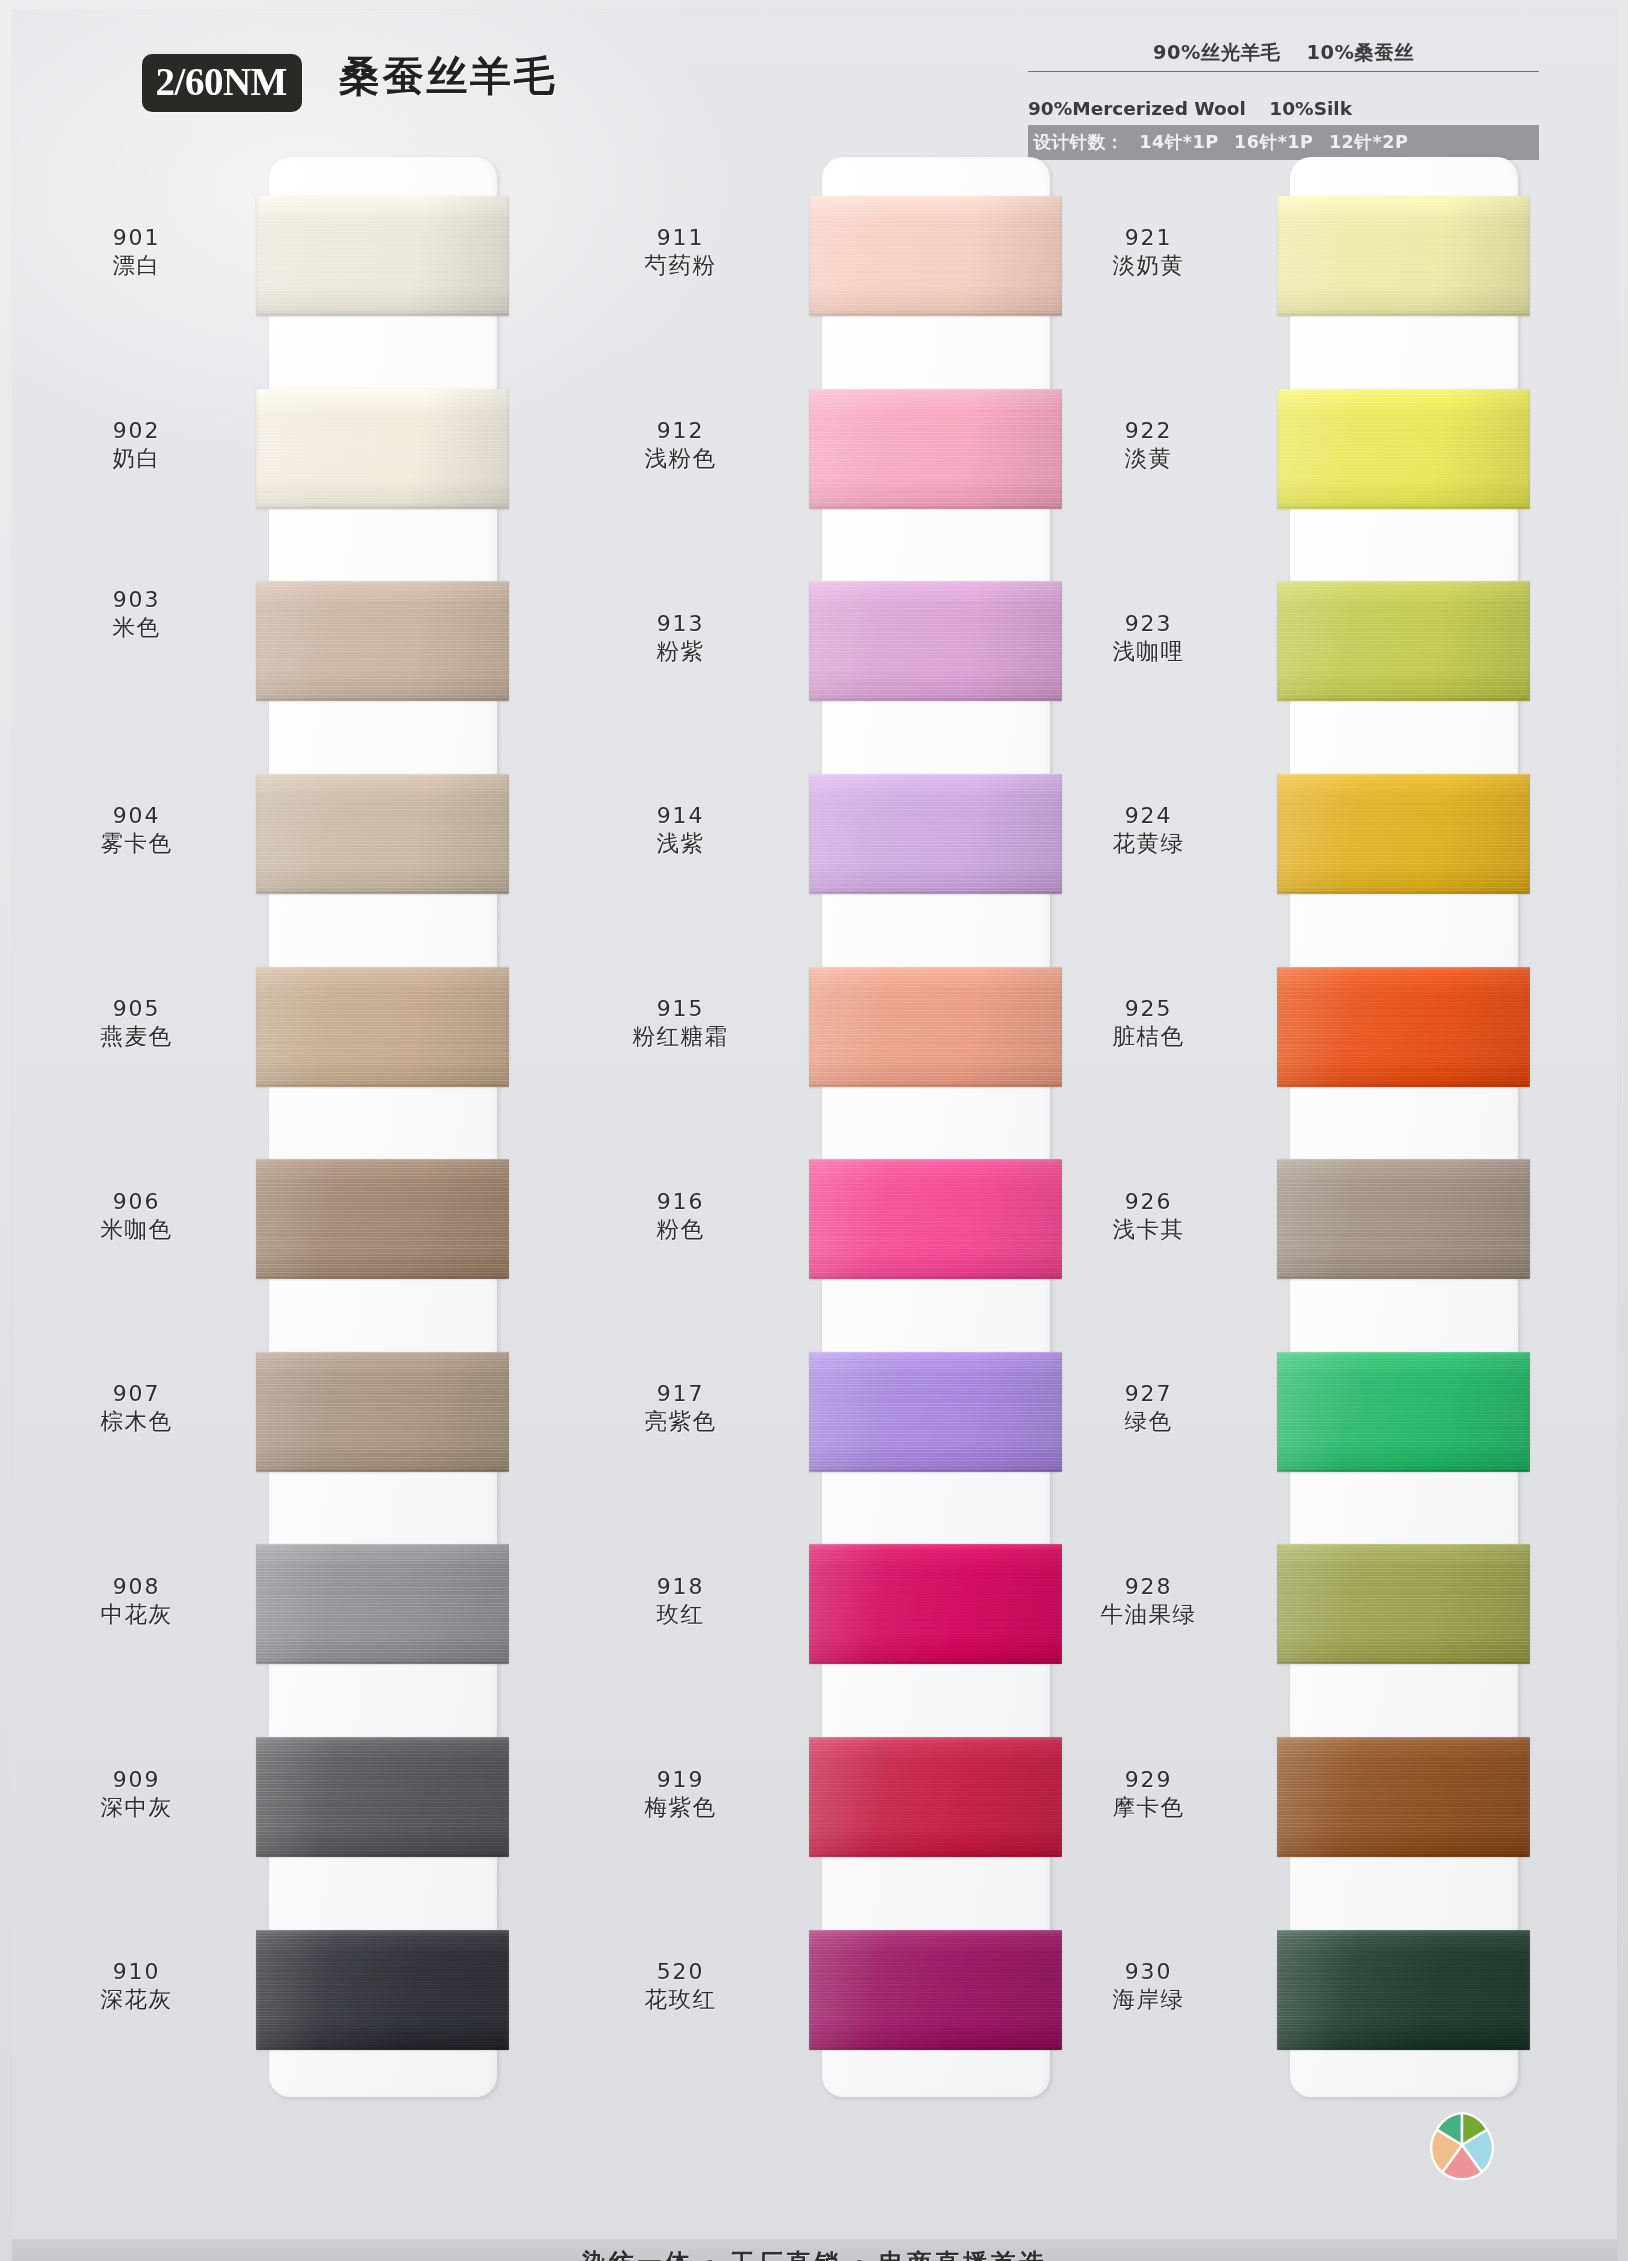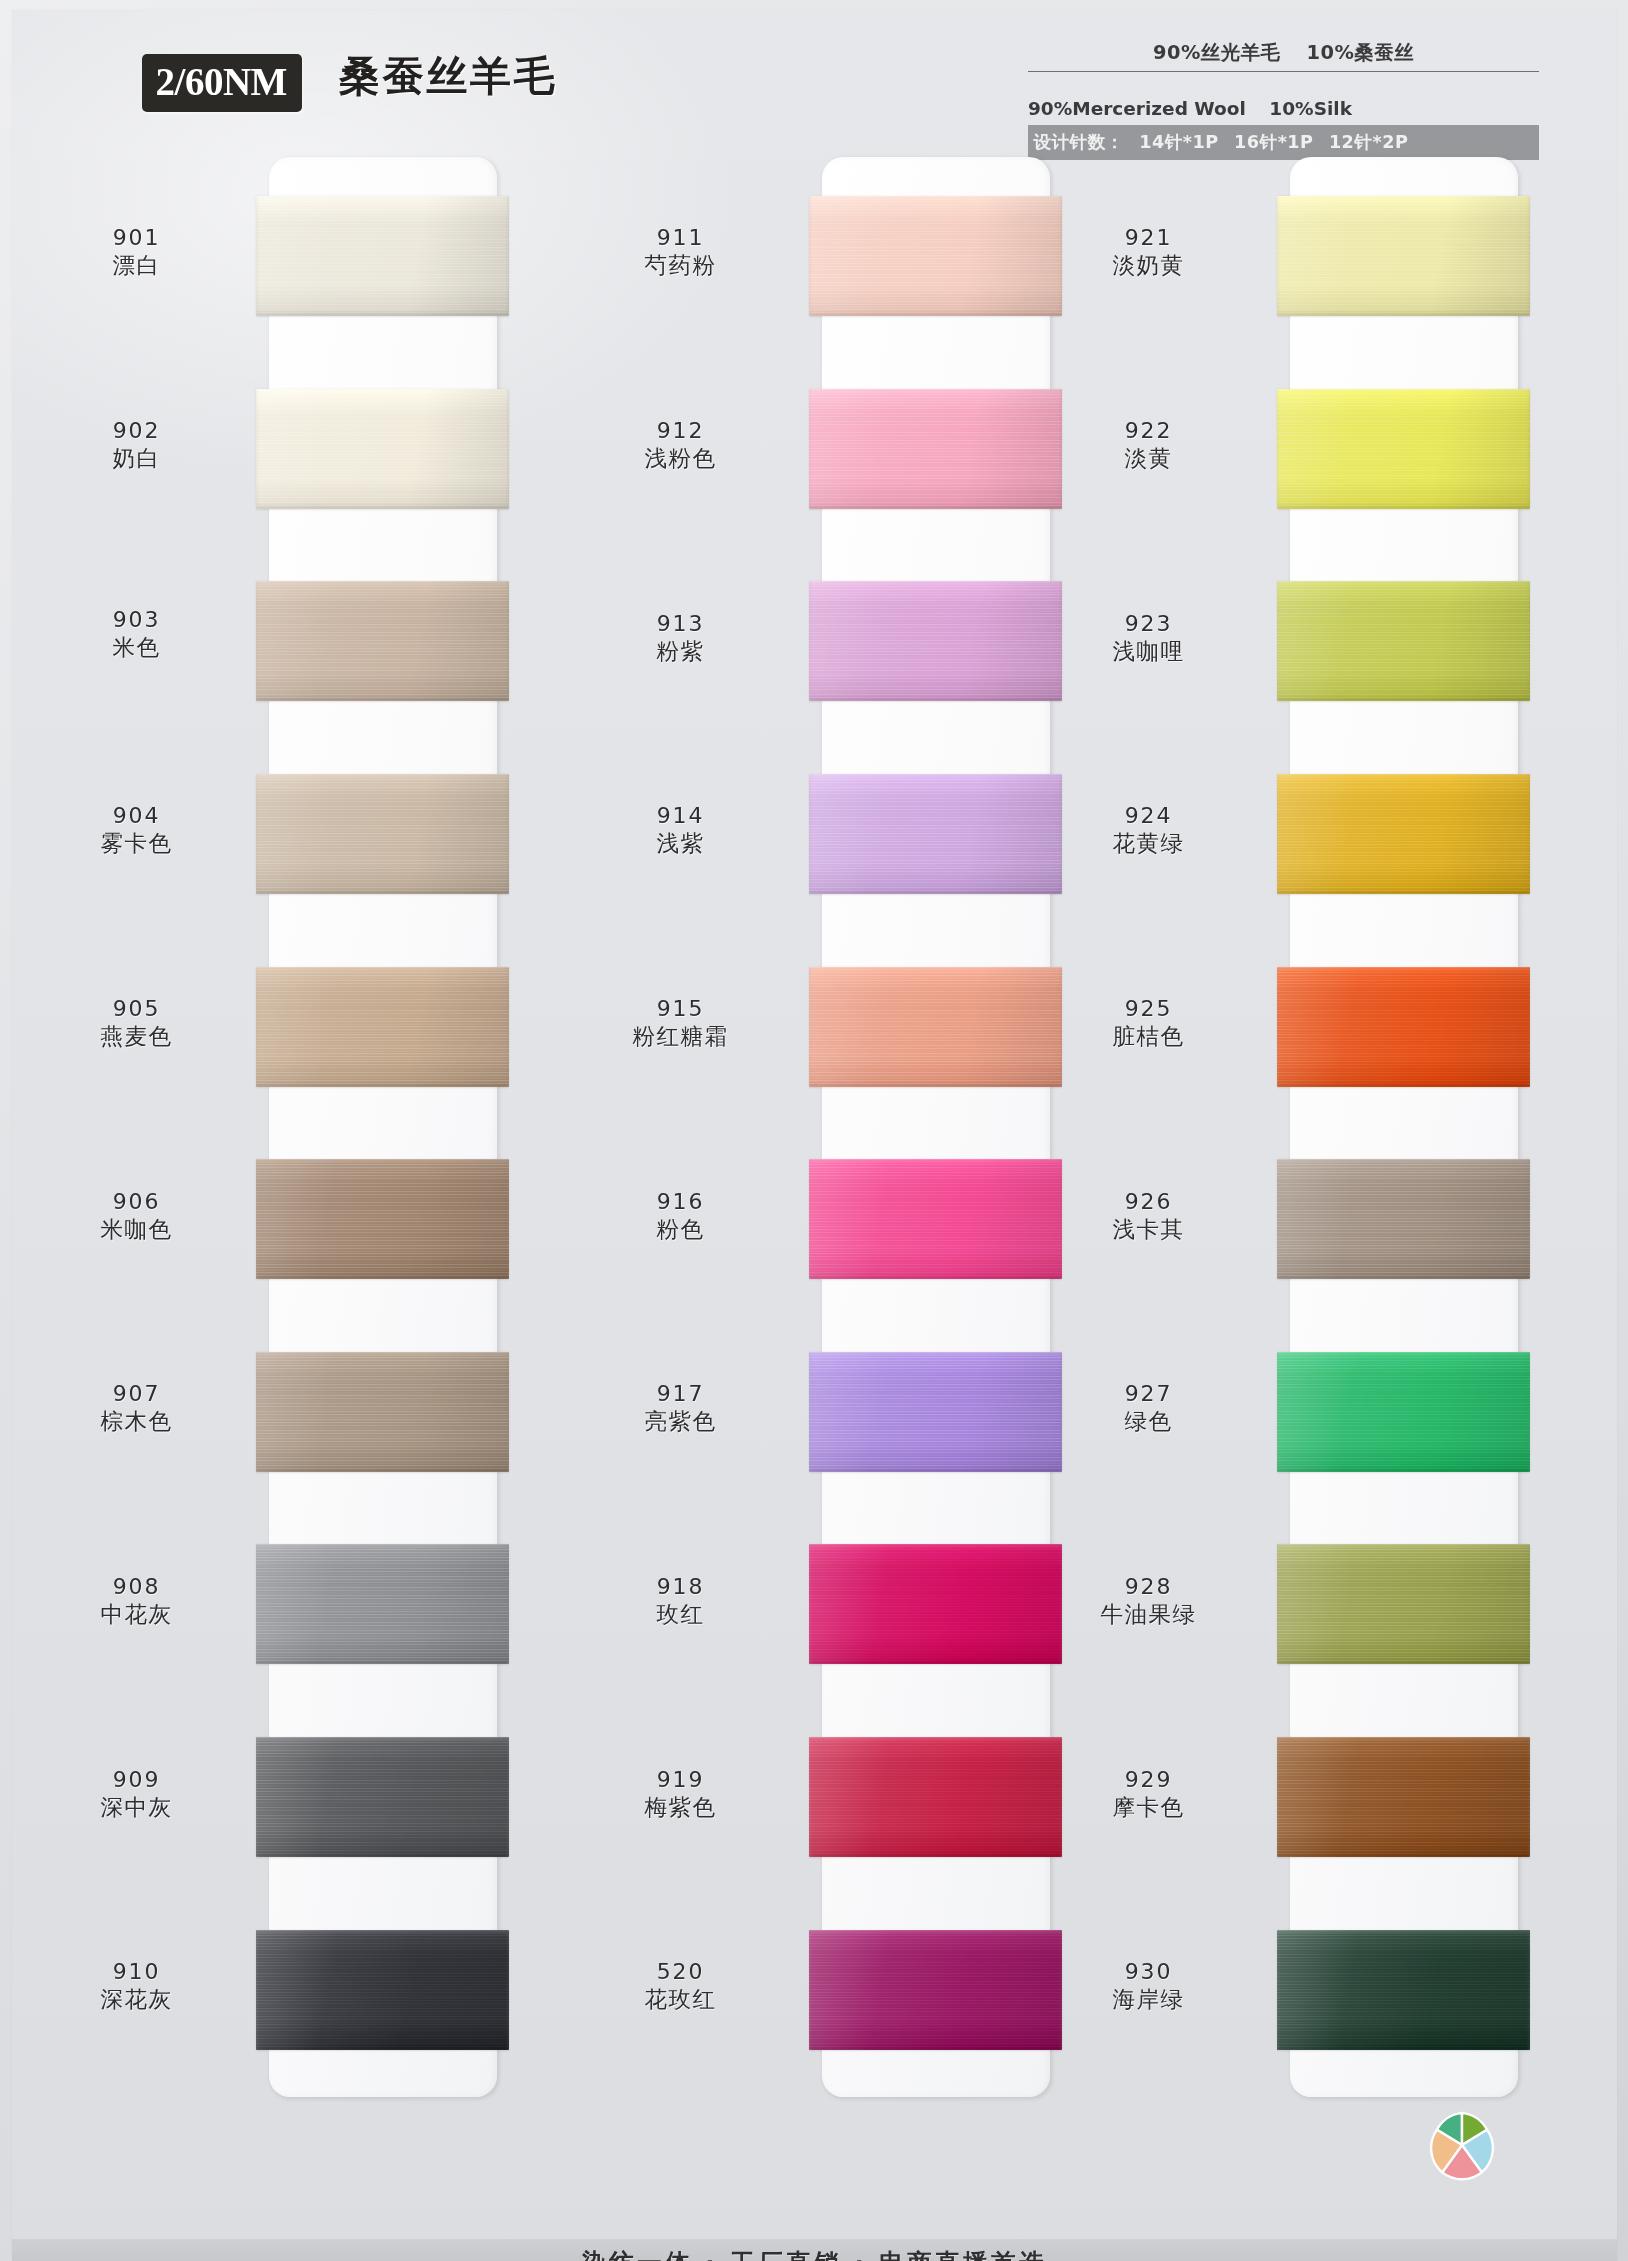--- a/index.html
+++ b/index.html
@@ -38,21 +38,21 @@
   }
 
   
   #header { position: absolute; left: 0; top: 0; width: 1628px; height: 149px; }
 
   #title-badge {
     position: absolute;
     left: 142px; top: 54px;
     padding: 8.1px 15.4px 11px 13.6px;
     background: #2b2926;
-    border-radius: 5px;
+    border-radius: 10px;
     color: #fff;
     font-family: "Liberation Serif", "DejaVu Serif", serif;
     font-weight: bold;
     font-size: 39px;
     line-height: 1;
     letter-spacing: -0.5px;
     box-shadow: 0.9px 1.4px 1.8px rgba(255,255,255,0.55);
   }
 
   #title-cn {
@@ -261,21 +261,21 @@
         <div class="wrap" style="top: 1773px; height: 120px; background: linear-gradient(rgb(66, 68, 74) 0%, rgb(50, 52, 58) 22%, rgb(50, 52, 58) 74%, rgb(32, 34, 40) 100%);"></div>
       </div>
   <div class="label" style="top: 68px;">
         <div class="code">901</div>
         <div class="cname">漂白</div>
       </div>
       <div class="label" style="top: 261px;">
         <div class="code">902</div>
         <div class="cname">奶白</div>
       </div>
-      <div class="label" style="top: 450px;">
+      <div class="label" style="top: 430px;">
         <div class="code">903</div>
         <div class="cname">米色</div>
       </div>
       <div class="label" style="top: 646px;">
         <div class="code">904</div>
         <div class="cname">雾卡色</div>
       </div>
       <div class="label" style="top: 839px;">
         <div class="code">905</div>
         <div class="cname">燕麦色</div>

